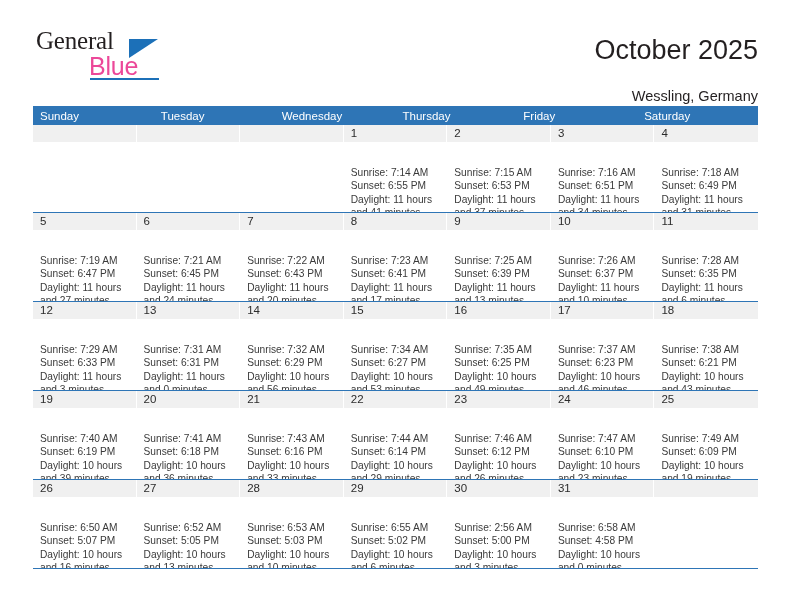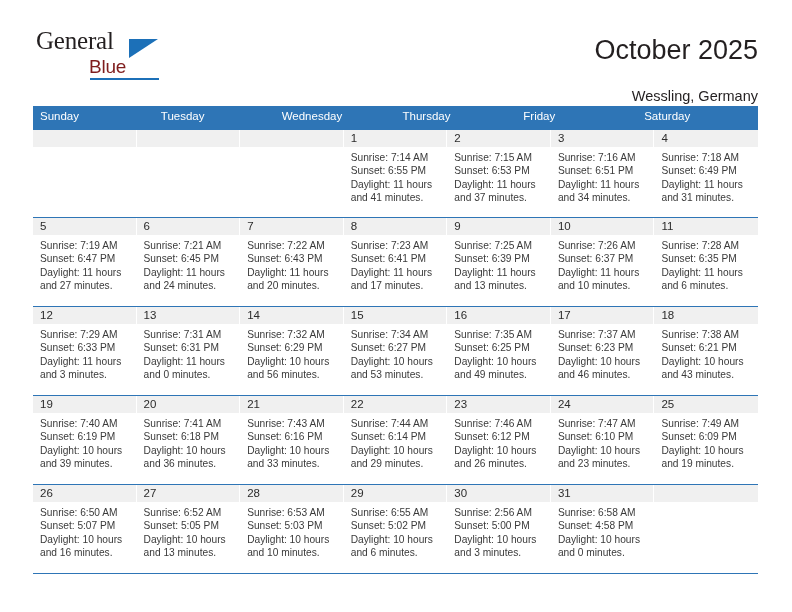--- a/index.html
+++ b/index.html
@@ -52,23 +52,23 @@
     top: 13px;
     width: 0;
     height: 0;
     border-left: 29px solid #1c70b8;
     border-bottom: 19px solid transparent;
   }
   .brand-blue {
     position: absolute;
     left: 56px;
     top: 26px;
-    font-size: 19px;
+    font-size: 25px;
     line-height: 29px;
-    color: #7f1d1d;
+    color: #ec4899;
     letter-spacing: -0.2px;
   }
   .brand-underline {
     position: absolute;
     left: 57px;
     top: 52px;
     width: 69px;
     height: 2px;
     background: #1c70b8;
   }
@@ -99,21 +99,21 @@
   
   .calendar {
     position: absolute;
     left: 33px;
     top: 106px;
     width: 725px;
   }
   .weekday-row {
     display: flex;
     background: #2e75b6;
-    height: 24px;
+    height: 19px;
   }
   .weekday {
     flex: 1 1 0;
     color: #ffffff;
     font-size: 11.5px;
     line-height: 20px;
     padding-left: 7px;
     box-sizing: border-box;
     white-space: nowrap;
     overflow: hidden;
@@ -145,20 +145,21 @@
     color: #2b2b2b;
   }
   .day-cell:last-child .day-num-band {
     border-right: none;
   }
   .day-body {
     padding: 4px 6px 0 7px;
     font-size: 10.2px;
     line-height: 13.3px;
     color: #3a3a3a;
+    margin-top: 20px;
   }
   .day-body div {
     white-space: nowrap;
   }
   .empty .day-num-band {
     background: #f0f0f0;
   }
 </style>
 </head>
 <body>

